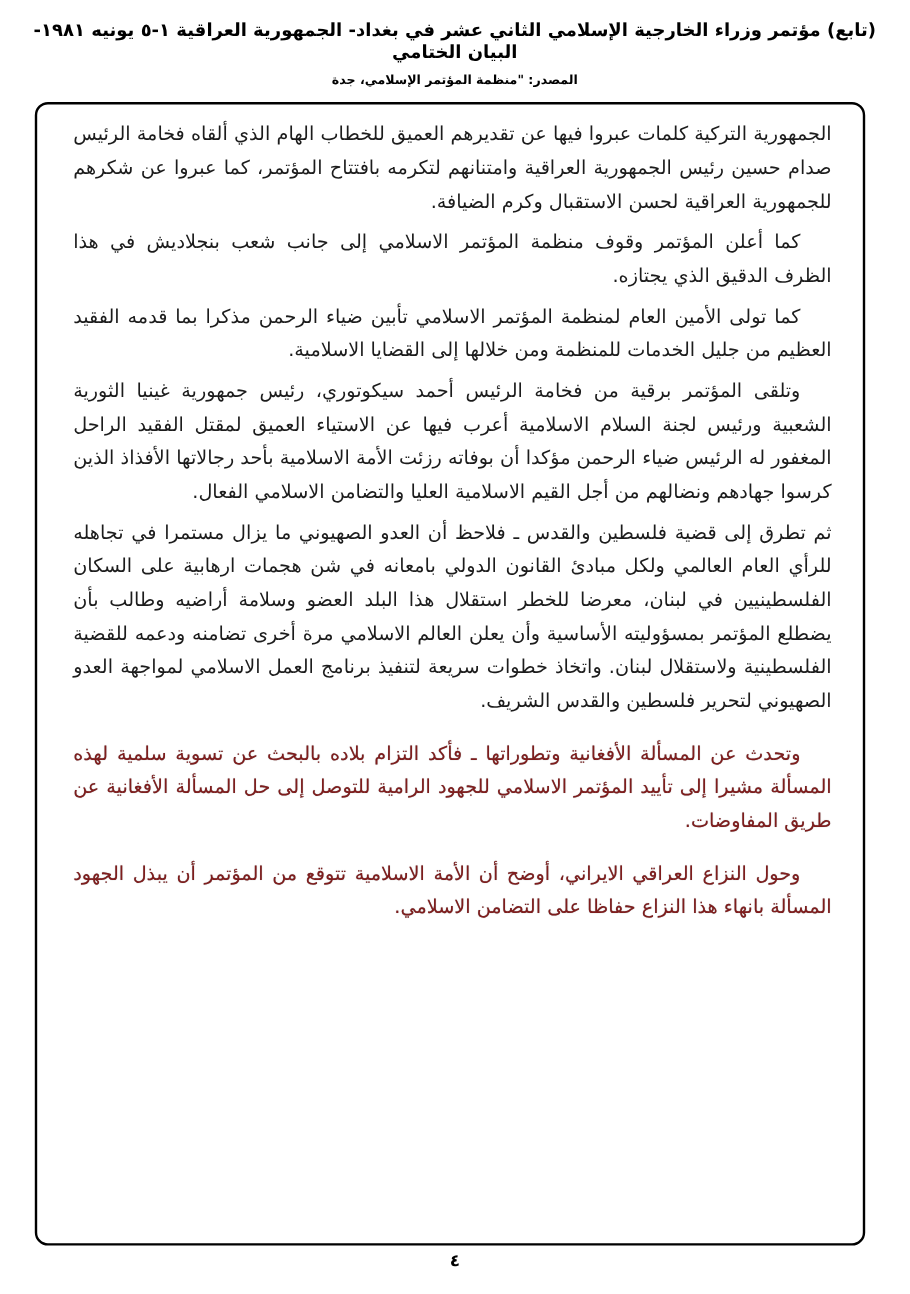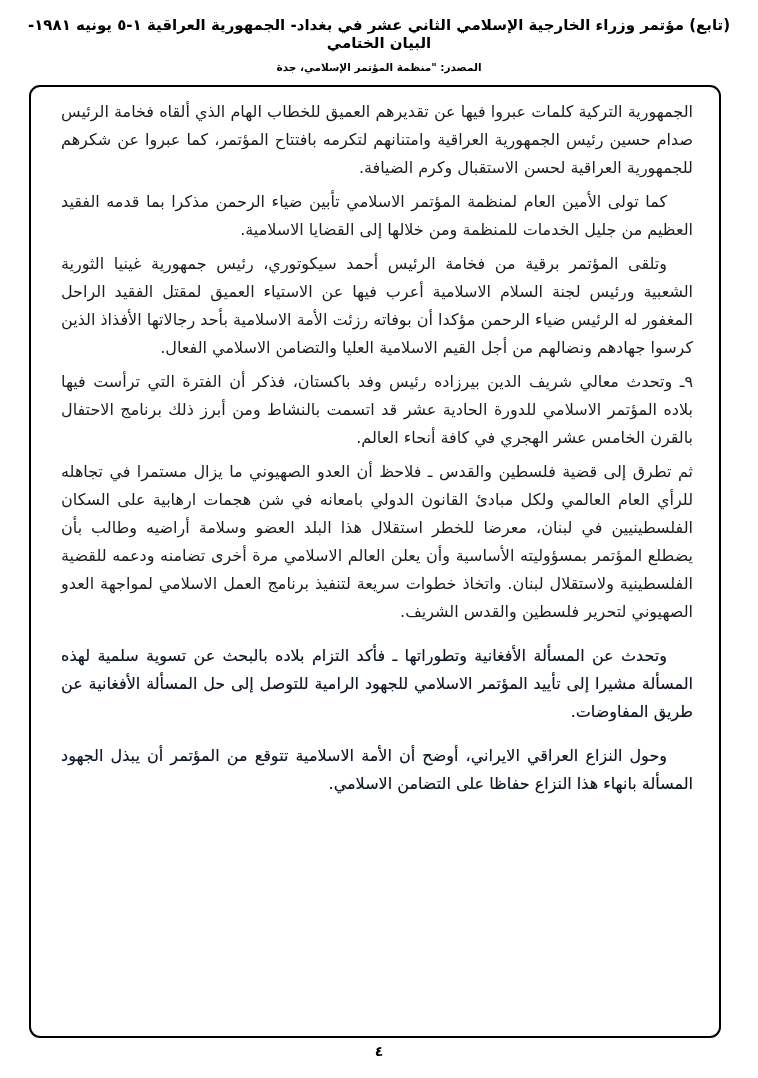--- a/index.html
+++ b/index.html
@@ -60,21 +60,21 @@
   .para {
     margin: 0 0 6px 0;
   }
   .para.indent {
     text-indent: 26px;
   }
   .para.gap {
     margin-top: 16px;
   }
   .para.faded {
-    color: #0f172a;
+    color: #7f1d1d;
     text-shadow: 0 0 0.7px #8a8a8a;
   }
   .pagenum {
     position: absolute;
     left: 0;
     right: 0;
     top: 1043px;
     text-align: center;
     font-size: 14px;
     font-weight: bold;
@@ -87,23 +87,23 @@
 <div class="page">
 
   <div class="header">
     <div class="title">(تابع) مؤتمر وزراء الخارجية الإسلامي الثاني عشر في بغداد- الجمهورية العراقية ١-٥ يونيه ١٩٨١- البيان الختامي</div>
     <div class="source">المصدر: "منظمة المؤتمر الإسلامي، جدة</div>
   </div>
 
   <div class="frame">
     <div class="content">
       <p class="para">الجمهورية التركية كلمات عبروا فيها عن تقديرهم العميق للخطاب الهام الذي ألقاه فخامة الرئيس صدام حسين رئيس الجمهورية العراقية وامتنانهم لتكرمه بافتتاح المؤتمر، كما عبروا عن شكرهم للجمهورية العراقية لحسن الاستقبال وكرم الضيافة.</p>
+      <p class="para indent">كما أعلن المؤتمر وقوف منظمة المؤتمر الاسلامي إلى جانب شعب بنجلاديش في هذا الظرف الدقيق الذي يجتازه.</p>
       <p class="para indent">كما تولى الأمين العام لمنظمة المؤتمر الاسلامي تأبين ضياء الرحمن مذكرا بما قدمه الفقيد العظيم من جليل الخدمات للمنظمة ومن خلالها إلى القضايا الاسلامية.</p>
       <p class="para indent">وتلقى المؤتمر برقية من فخامة الرئيس أحمد سيكوتوري، رئيس جمهورية غينيا الثورية الشعبية ورئيس لجنة السلام الاسلامية أعرب فيها عن الاستياء العميق لمقتل الفقيد الراحل المغفور له الرئيس ضياء الرحمن مؤكدا أن بوفاته رزئت الأمة الاسلامية بأحد رجالاتها الأفذاذ الذين كرسوا جهادهم ونضالهم من أجل القيم الاسلامية العليا والتضامن الاسلامي الفعال.</p>
-      <p class="para">٩ـ وتحدث معالي شريف الدين بيرزاده رئيس وفد باكستان، فذكر أن الفترة التي ترأست فيها بلاده المؤتمر الاسلامي للدورة الحادية عشر قد اتسمت بالنشاط ومن أبرز ذلك برنامج الاحتفال بالقرن الخامس عشر الهجري في كافة أنحاء العالم.</p>
       <p class="para">ثم تطرق إلى قضية فلسطين والقدس ـ فلاحظ أن العدو الصهيوني ما يزال مستمرا في تجاهله للرأي العام العالمي ولكل مبادئ القانون الدولي بامعانه في شن هجمات ارهابية على السكان الفلسطينيين في لبنان، معرضا للخطر استقلال هذا البلد العضو وسلامة أراضيه وطالب بأن يضطلع المؤتمر بمسؤوليته الأساسية وأن يعلن العالم الاسلامي مرة أخرى تضامنه ودعمه للقضية الفلسطينية ولاستقلال لبنان. واتخاذ خطوات سريعة لتنفيذ برنامج العمل الاسلامي لمواجهة العدو الصهيوني لتحرير فلسطين والقدس الشريف.</p>
       <p class="para indent gap faded">وتحدث عن المسألة الأفغانية وتطوراتها ـ فأكد التزام بلاده بالبحث عن تسوية سلمية لهذه المسألة مشيرا إلى تأييد المؤتمر الاسلامي للجهود الرامية للتوصل إلى حل المسألة الأفغانية عن طريق المفاوضات.</p>
       <p class="para indent gap faded">وحول النزاع العراقي الايراني، أوضح أن الأمة الاسلامية تتوقع من المؤتمر أن يبذل الجهود المسألة بانهاء هذا النزاع حفاظا على التضامن الاسلامي.</p>
     </div>
   </div>
 
   <div class="pagenum">٤</div>
 
 </div>
 

